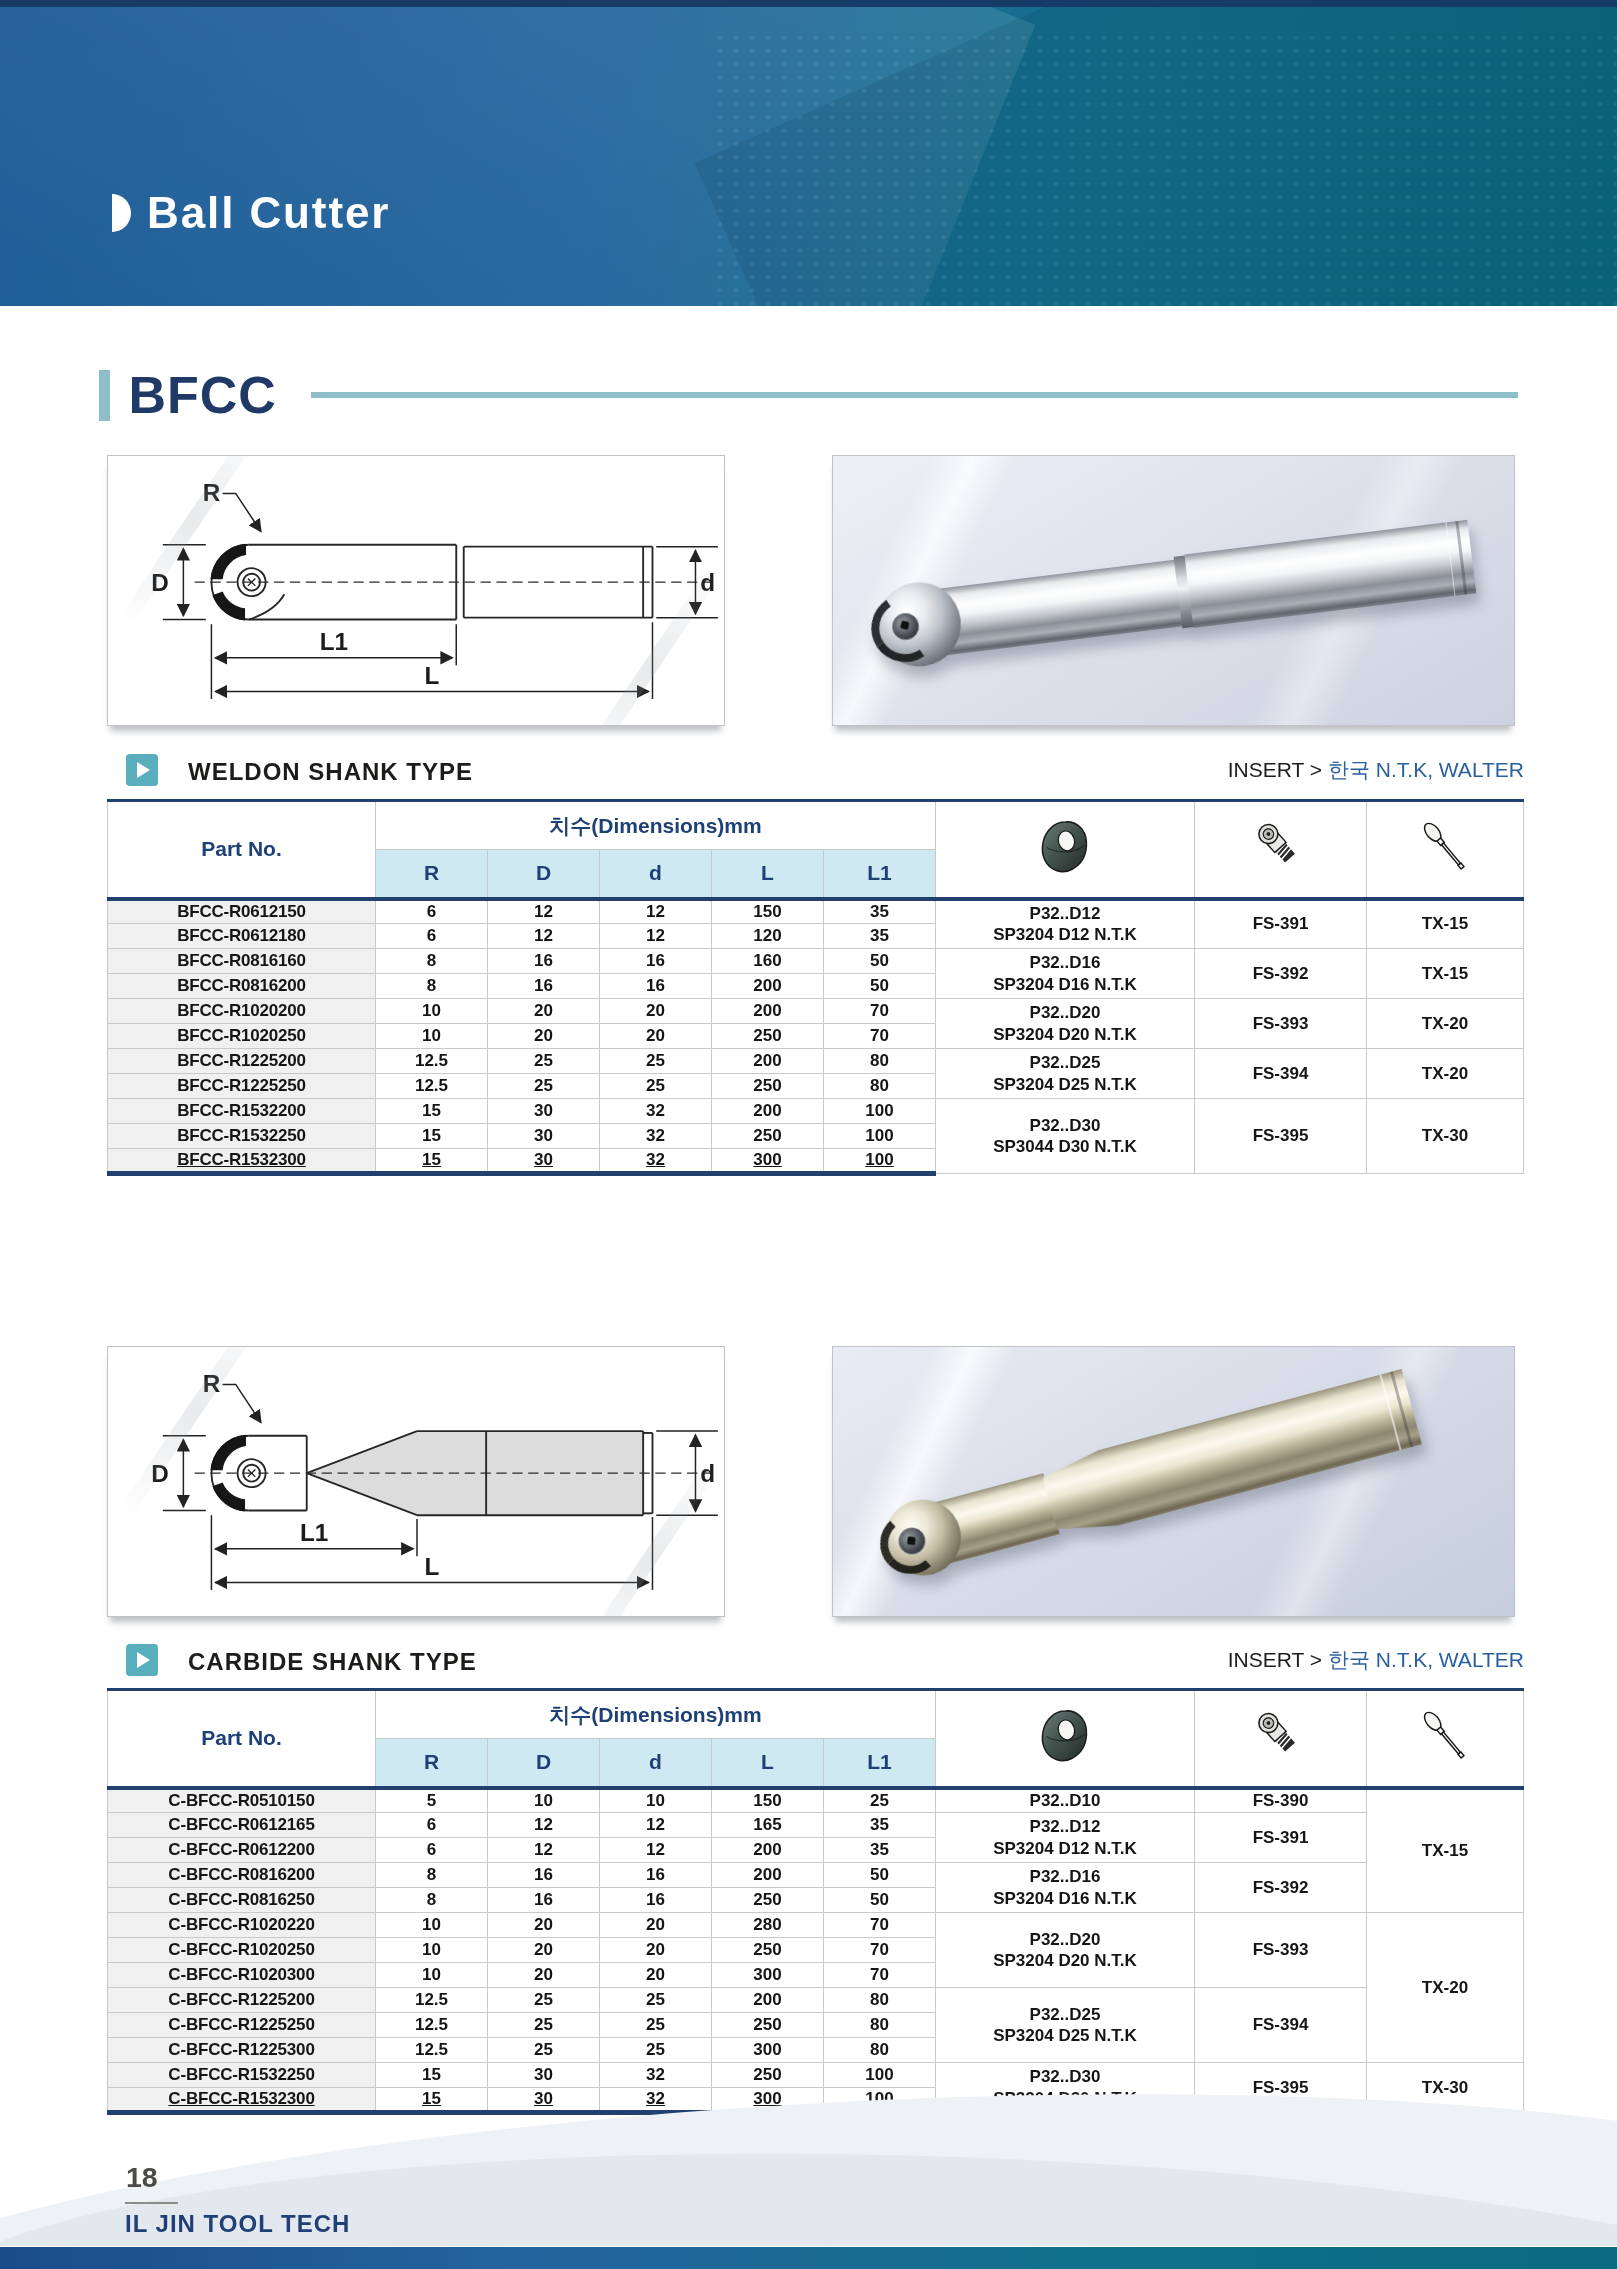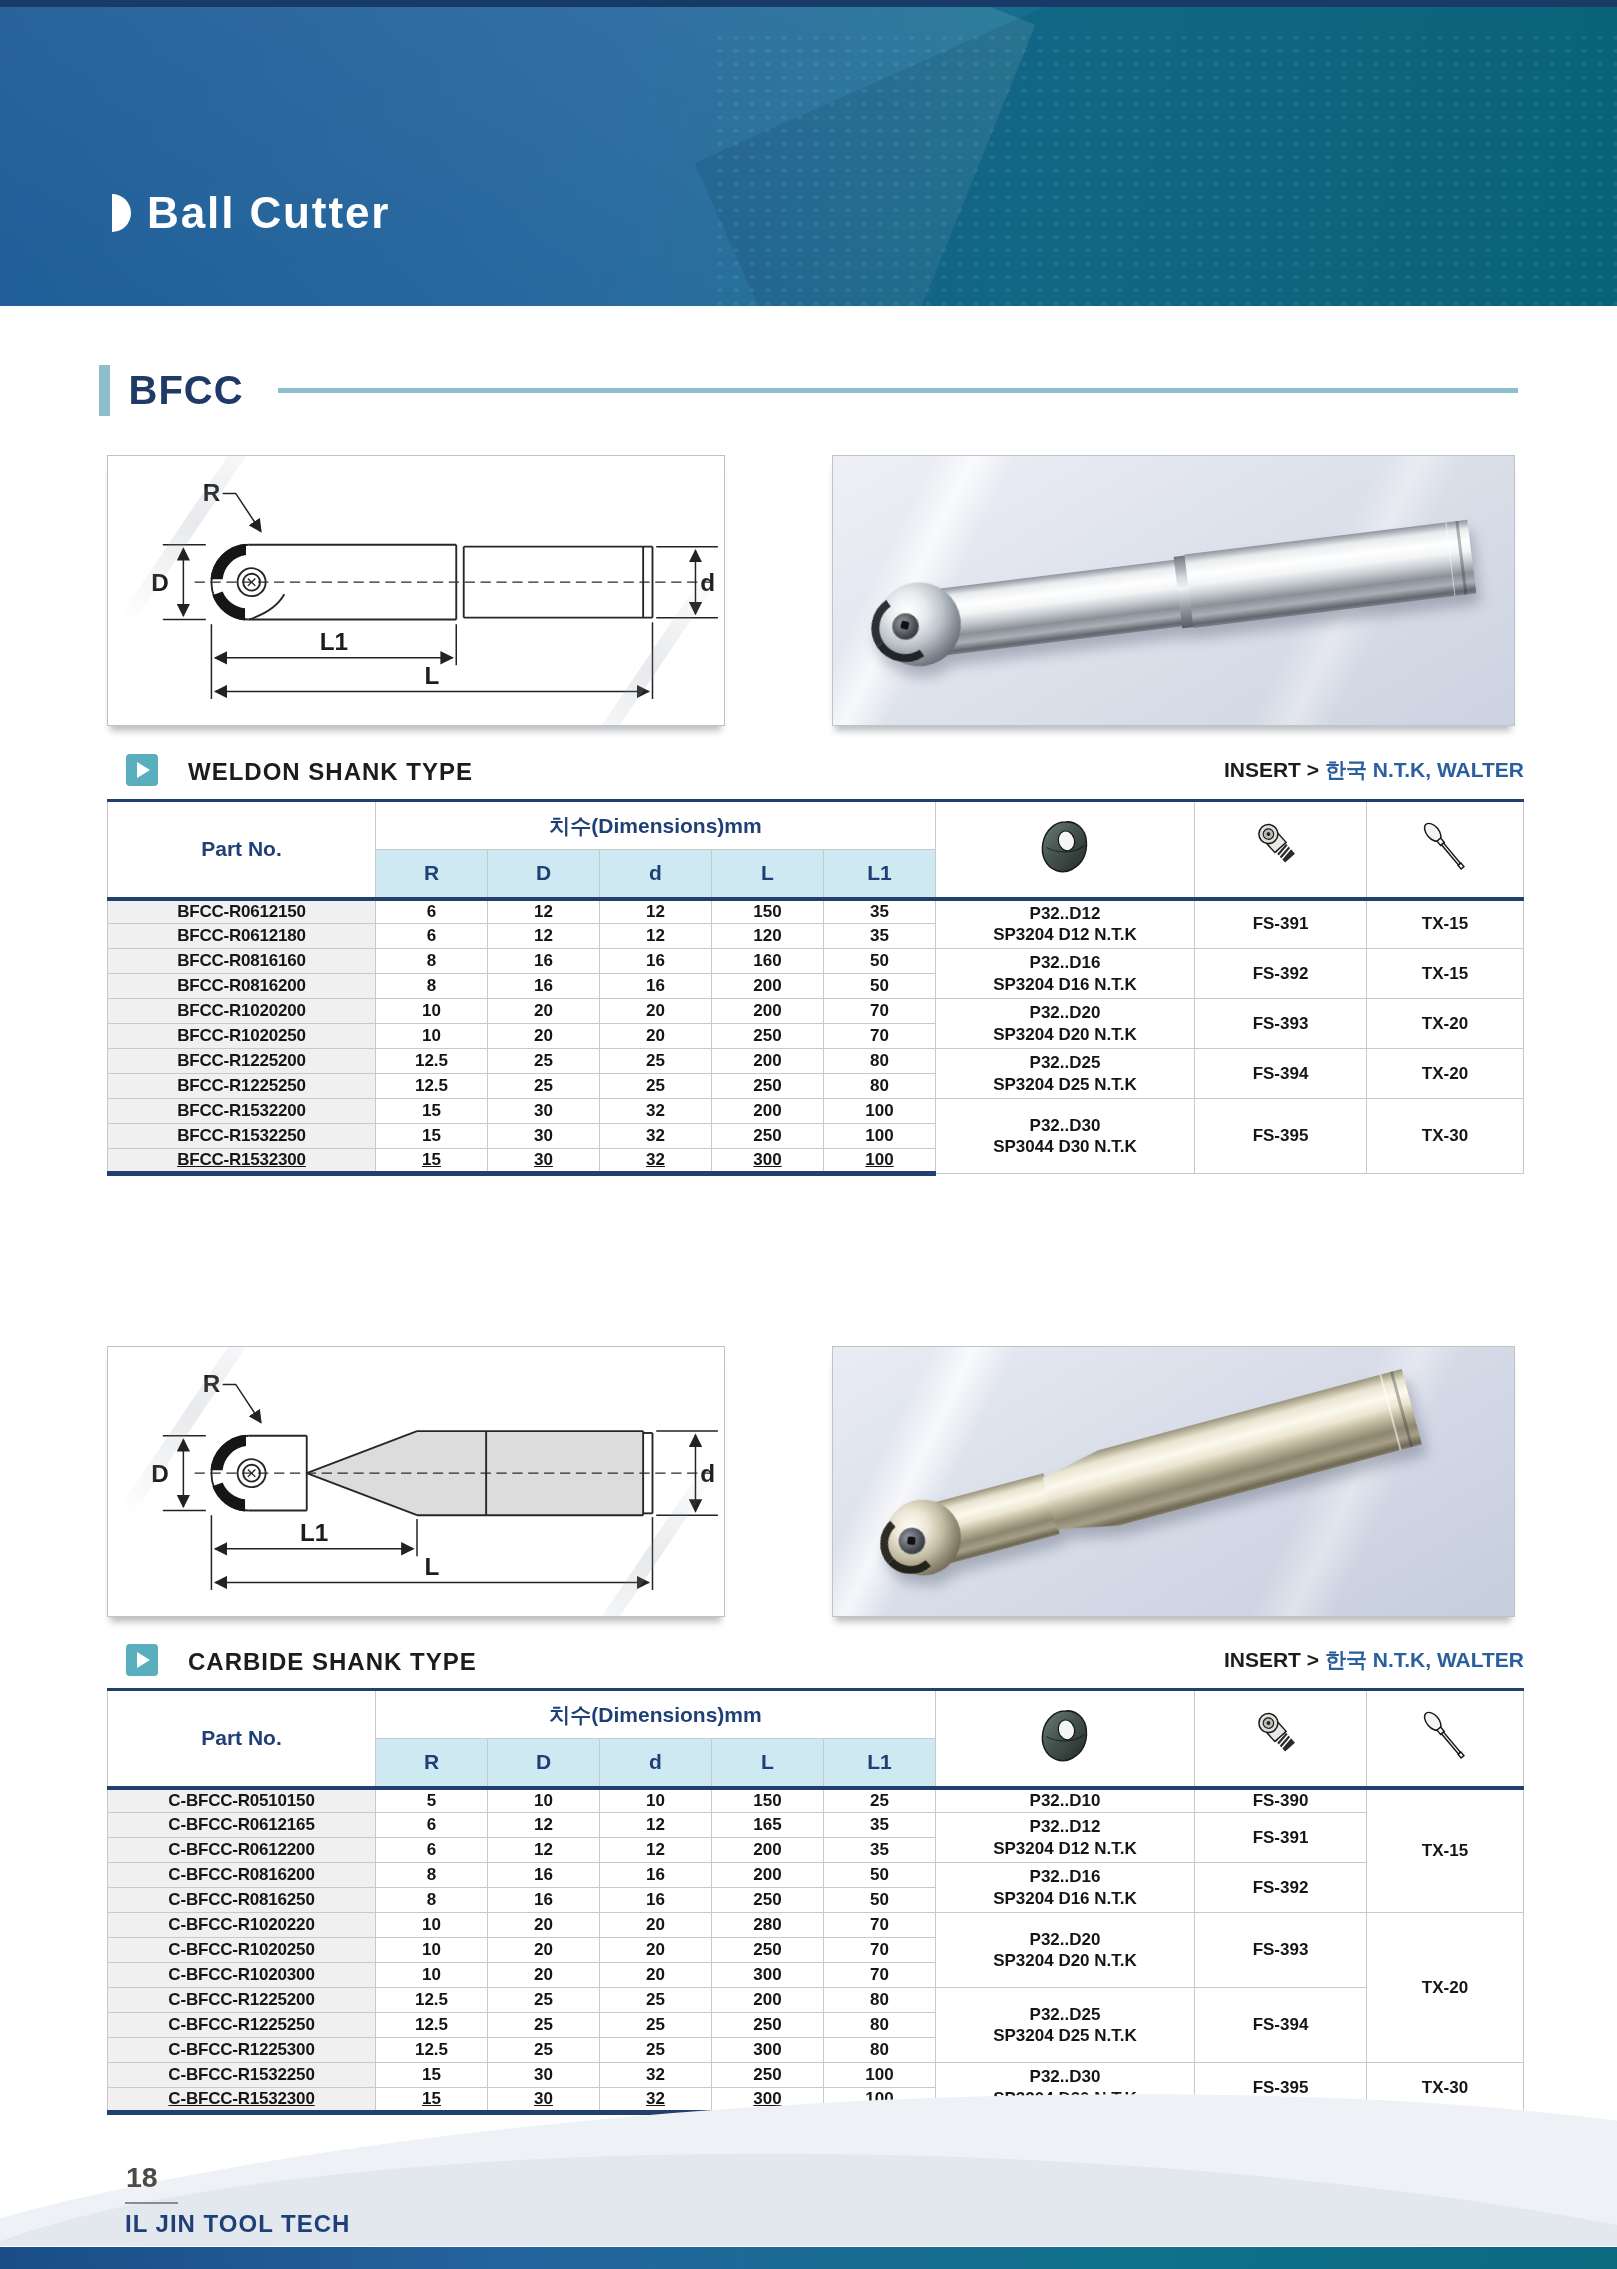--- a/index.html
+++ b/index.html
@@ -19,21 +19,21 @@
   .banner-dots { position:absolute; right:0; top:10%; width:56%; height:90%;
     background-image:radial-gradient(rgba(255,255,255,.13) 2.1px, rgba(255,255,255,0) 2.9px);
     background-size:16px 13.3px; opacity:.55; }
   .banner-title { position:absolute; left:112px; top:188px; display:flex; align-items:center; gap:16px; }
   .half-moon { width:19px; height:38px; background:#fff; border-radius:0 21px 21px 0; }
   .banner-title h1 { color:#fff; font-size:44px; font-weight:600; letter-spacing:1.9px; }
 
   
   .sec-title { position:absolute; left:99px; width:1419px; display:flex; align-items:center; }
   .tbar { width:10.5px; height:51px; background:#8dbeca; margin-right:19px; }
-  .ttext { font-size:40px; font-weight:bold; color:#1f3a67; letter-spacing:1px; }
+  .ttext { font-size:52px; font-weight:bold; color:#1f3a67; letter-spacing:1px; }
   .trule { flex:1; height:5.7px; background:#8dbeca; margin-left:34px; }
   #bfcc-sec  { top:365px; }
   #cbfcc-sec { top:1254px; }
 
   
   .mediabox { position:absolute; height:271px; background:#fff; border:1px solid #bfc3c8;
     box-shadow:0 8.6px 6.7px -2.9px rgba(105,110,120,.45); overflow:hidden; }
   .diagram-box { left:107px; width:618px; }
   .photo-box { left:832px; width:683px; }
   #bfcc-diagram, #bfcc-photo { top:455px; }
@@ -91,21 +91,21 @@
 
   
   .type-row { position:absolute; left:107px; width:1417px; display:flex;
     justify-content:space-between; align-items:flex-end; }
   #bfcc-type { top:754px; } #cbfcc-type { top:1644px; }
   .type-left { display:flex; align-items:flex-end; gap:30px; margin-left:19px; }
   .play { width:32px; height:32px; background:#58aebc; border-radius:3.8px; position:relative; }
   .play::after { content:""; position:absolute; left:11.4px; top:7.6px;
     border-left:13.3px solid #fff; border-top:8.6px solid transparent; border-bottom:8.6px solid transparent; }
   .type-label { font-size:24px; font-weight:bold; color:#1c1c1a; letter-spacing:1px; }
-  .insert-note { font-size:21px; font-weight:bold; padding-bottom:1.9px; }
+  .insert-note { font-size:21px; font-weight:normal; padding-bottom:1.9px; }
   .insert-note .pfx { color:#1c1c1c; }
   .insert-note .brands { color:#2a5f9e; }
 
   
   .spec-table { position:absolute; width:1417px; border-collapse:collapse; table-layout:fixed;
     background:#fff; border-top:3.8px solid #21406e; }
   #bfcc-table { left:107px; top:799px; }
   #cbfcc-table { left:107px; top:1688px; }
   .spec-table th, .spec-table td { border:1px solid #c9c9c9; text-align:center; vertical-align:middle; padding:0; }
   .spec-table thead tr:first-child th { height:49px; }

